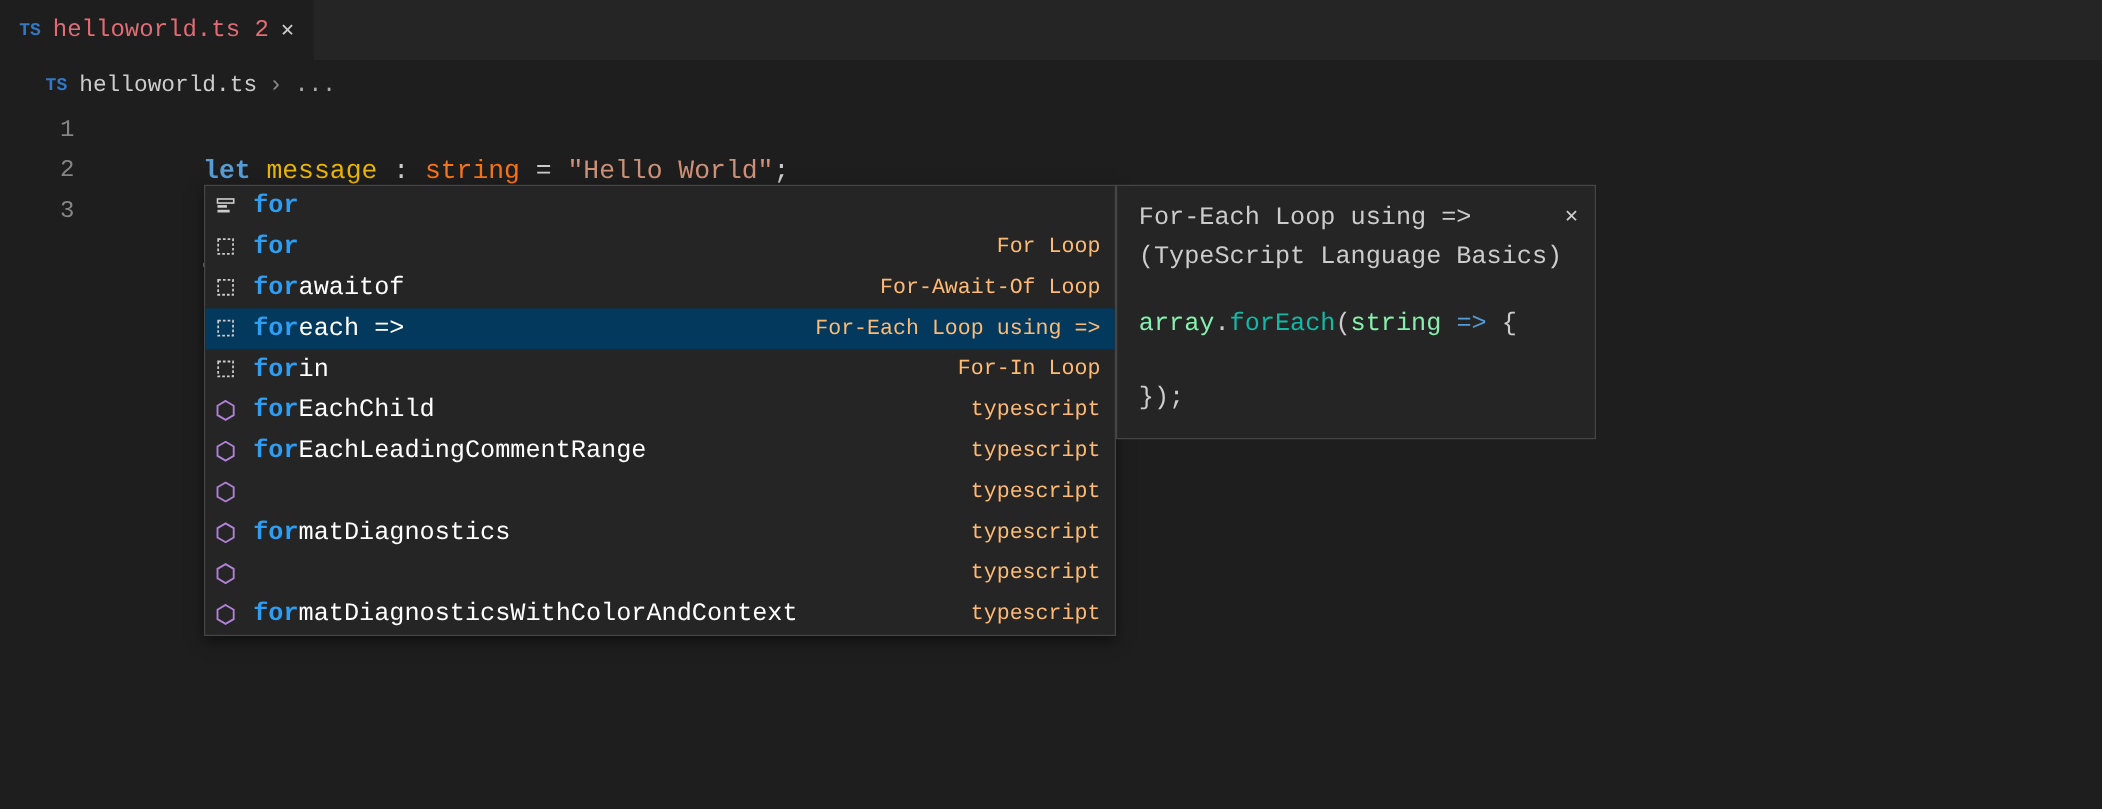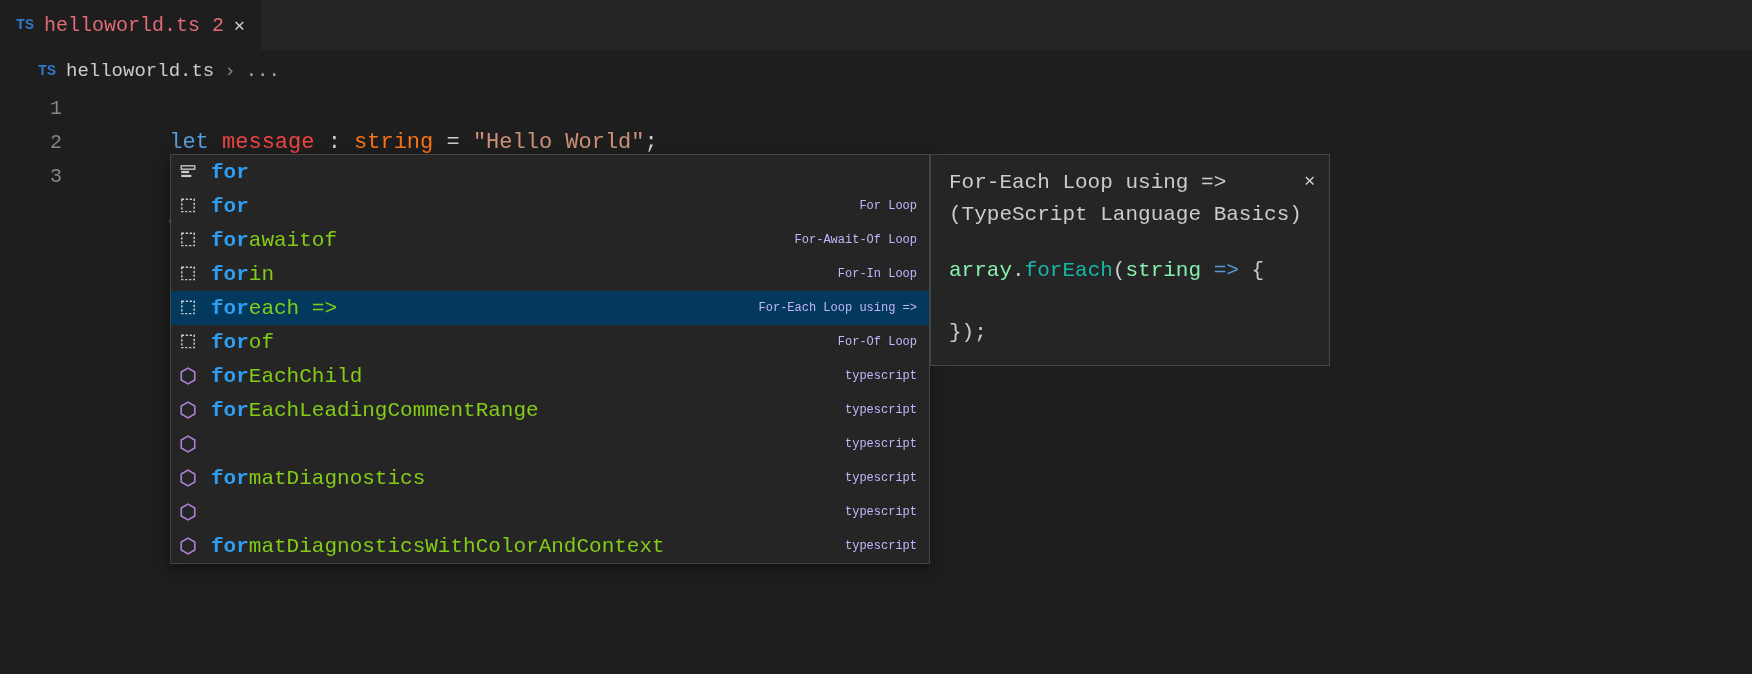--- a/index.html
+++ b/index.html
@@ -57,22 +57,22 @@
       white-space: pre;
     }
     .gutter {
       width: 90px;
       text-align: right;
       padding-right: 28px;
       color: #858585;
       font-size: 20px;
     }
     .code { font-size: 22px; }
-    .kw { color:#569cd6; }
-    .ident { color:#ef4444; }
+    .kw { color:#569cd6;font-weight:bold; }
+    .ident { color:#eab308; }
     .punct { color:#cccccc; }
     .type { color:#f97316; }
     .op { color:#cccccc; }
     .str { color:#ce9178; }
     .cursor {
       display:inline-block;
       width:2px; height:26px;
       background:#aeafad;
       vertical-align:middle;
       margin-left:1px;
@@ -96,22 +96,22 @@
       padding: 0 12px 0 8px;
       gap:10px;
     }
     .sug-row.selected { background:#04395e; }
     .sug-icon { width:22px; text-align:center; flex-shrink:0; }
     .snippet-icon { color:#cccccc; }
     .keyword-icon { color:#cccccc; }
     .method-icon { color:#b180d7; }
     .sug-label { flex:0 0 auto; }
     .sug-label .match { color:#2e9ef3; font-weight:bold; }
-    .sug-label .rest { color:#84cc16; }
-    .sug-right { margin-left:auto; color:#c4b5fd; font-size:12px;text-align:right; }
+    .sug-label .rest { color:#ffffff; }
+    .sug-right { margin-left:auto; color:#fdba74; font-size:18px;text-align:right; }
     
     .docs {
       position:absolute;
       left:930px; top:66px;
       width:400px;
       background:#252526;
       border:1px solid #454545;
       padding: 12px 18px 16px 18px;
       font-size:21px;
       line-height:32px;
@@ -192,46 +192,37 @@
       </div>
       <div class="sug-row">
         <span class="sug-icon">
           <svg width="18" height="18" viewBox="0 0 16 16" class="snippet-icon">
             <rect x="2.5" y="2" width="11" height="11" fill="none" stroke="#ccc" stroke-width="1.3" stroke-dasharray="2 1.5"></rect>
           </svg>
         </span>
         <span class="sug-label"><span class="match">for</span><span class="rest">awaitof</span></span>
         <span class="sug-right">For-Await-Of Loop</span>
       </div>
+      <div class="sug-row selected">
+        <span class="sug-icon">
+          <svg width="18" height="18" viewBox="0 0 16 16" class="snippet-icon">
+            <rect x="2.5" y="2" width="11" height="11" fill="none" stroke="#ccc" stroke-width="1.3" stroke-dasharray="2 1.5"></rect>
+          </svg>
+        </span>
+        <span class="sug-label"><span class="match">for</span><span class="rest">each =&gt;</span></span>
+        <span class="sug-right">For-Each Loop using =&gt;</span>
+      </div>
       <div class="sug-row">
         <span class="sug-icon">
           <svg width="18" height="18" viewBox="0 0 16 16" class="snippet-icon">
             <rect x="2.5" y="2" width="11" height="11" fill="none" stroke="#ccc" stroke-width="1.3" stroke-dasharray="2 1.5"></rect>
           </svg>
         </span>
         <span class="sug-label"><span class="match">for</span><span class="rest">in</span></span>
         <span class="sug-right">For-In Loop</span>
-      </div>
-      <div class="sug-row selected">
-        <span class="sug-icon">
-          <svg width="18" height="18" viewBox="0 0 16 16" class="snippet-icon">
-            <rect x="2.5" y="2" width="11" height="11" fill="none" stroke="#ccc" stroke-width="1.3" stroke-dasharray="2 1.5"></rect>
-          </svg>
-        </span>
-        <span class="sug-label"><span class="match">for</span><span class="rest">each =&gt;</span></span>
-        <span class="sug-right">For-Each Loop using =&gt;</span>
-      </div>
-      <div class="sug-row">
-        <span class="sug-icon">
-          <svg width="18" height="18" viewBox="0 0 16 16" class="snippet-icon">
-            <rect x="2.5" y="2" width="11" height="11" fill="none" stroke="#ccc" stroke-width="1.3" stroke-dasharray="2 1.5"></rect>
-          </svg>
-        </span>
-        <span class="sug-label"><span class="match">for</span><span class="rest">of</span></span>
-        <span class="sug-right">For-Of Loop</span>
       </div>
       <div class="sug-row">
         <span class="sug-icon">
           <svg width="18" height="18" viewBox="0 0 16 16" class="method-icon">
             <path d="M8 1 L14 4.5 L14 11.5 L8 15 L2 11.5 L2 4.5 Z" fill="none" stroke="#b180d7" stroke-width="1.4"></path>
           </svg>
         </span>
         <span class="sug-label"><span class="match">for</span><span class="rest">EachChild</span></span>
         <span class="sug-right">typescript</span>
       </div>

